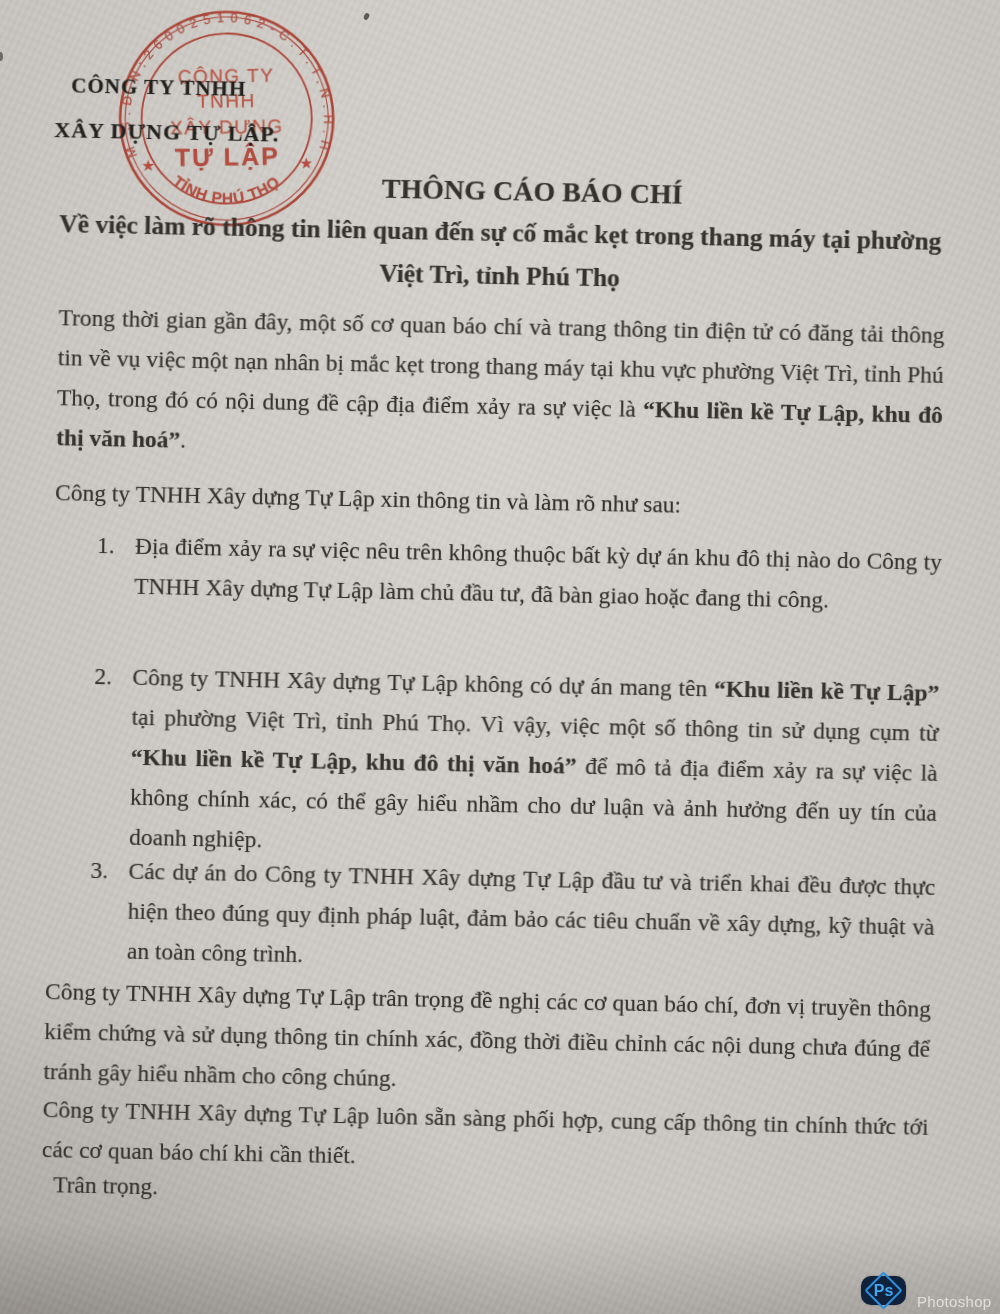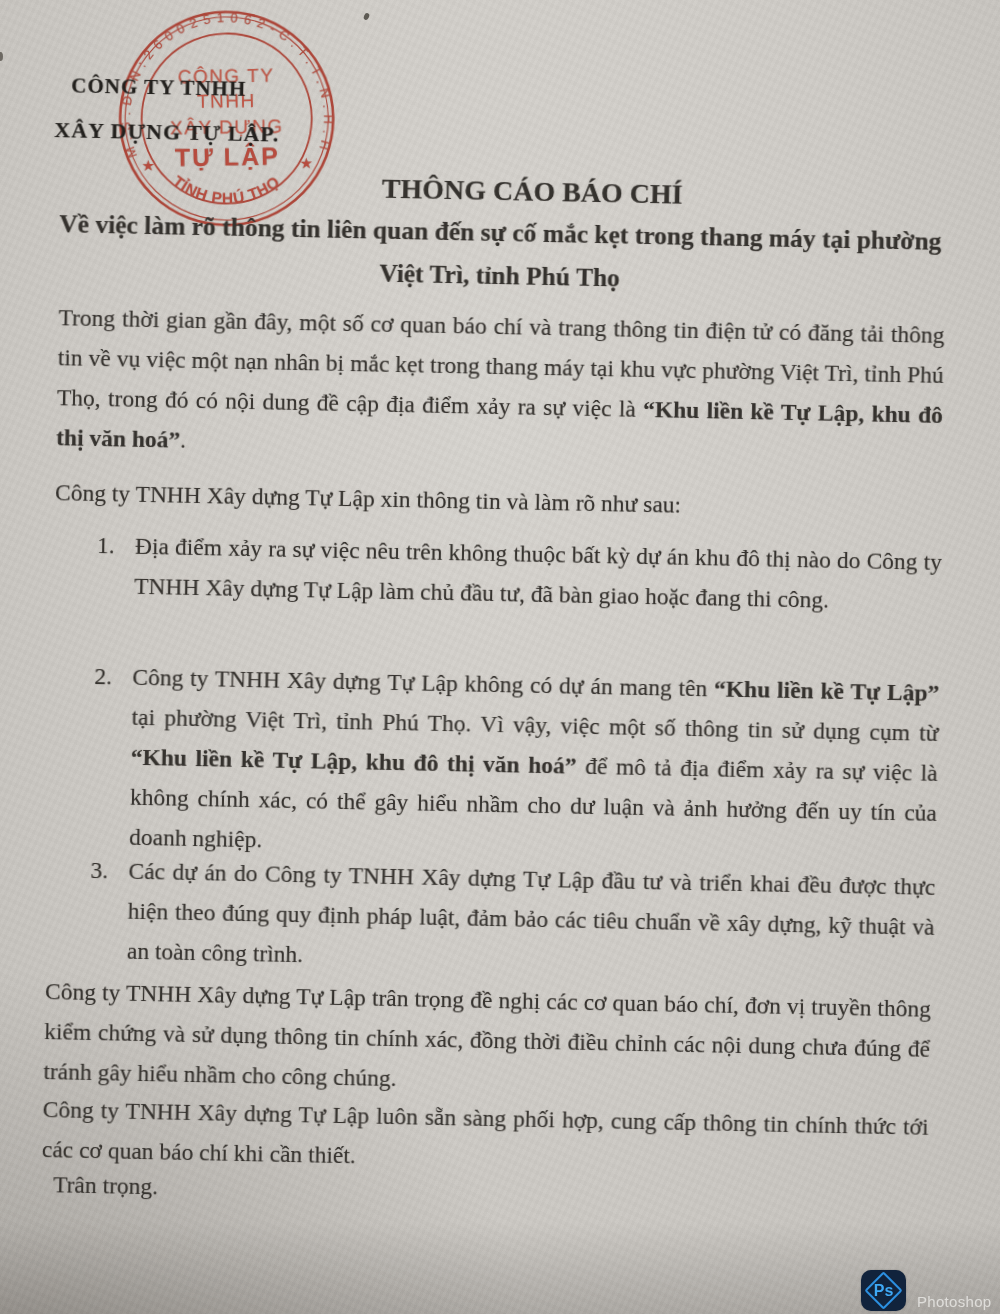--- a/index.html
+++ b/index.html
@@ -50,21 +50,21 @@
   .item-2{top:656px;}
   .item-3{top:850px;}
   .p-request{top:972px;}
   .p-cooperate{top:1090px;}
   .signoff{position:absolute;left:72px;top:1172px;font-size:23.5px;}
   
   .speck1{position:absolute;left:364px;top:13px;width:5px;height:7px;background:#4a463f;border-radius:50%;transform:rotate(25deg);opacity:.85;}
   .speck2{position:absolute;left:-2px;top:52px;width:5px;height:9px;background:#56524c;border-radius:50%;opacity:.8;}
   
   .wm{position:absolute;left:861px;top:1251px;display:flex;align-items:center;gap:11px;font-family:"Liberation Sans","DejaVu Sans",sans-serif;}
-  .ps-icon{position:relative;width:45px;height:41px;border-radius:10px;background:#11233c;display:flex;align-items:center;justify-content:center;box-shadow:0 0 2px rgba(0,0,0,.25);}
+  .ps-icon{position:relative;width:45px;height:29px;border-radius:10px;background:#11233c;display:flex;align-items:center;justify-content:center;box-shadow:0 0 2px rgba(0,0,0,.25);}
   .ps-icon::before{content:"";position:absolute;width:23px;height:23px;border:2px solid #2b8fe0;transform:rotate(45deg);border-radius:2px;}
   .ps-label{position:relative;color:#3fa9f5;font-weight:bold;font-size:16px;letter-spacing:0;}
   .wm-text{color:#e9e8e5;opacity:.85;font-size:15px;line-height:19px;letter-spacing:.3px;margin-top:41px;}
 </style>
 </head>
 <body>
 
 <div class="page">
   <div class="grain"></div>
 

